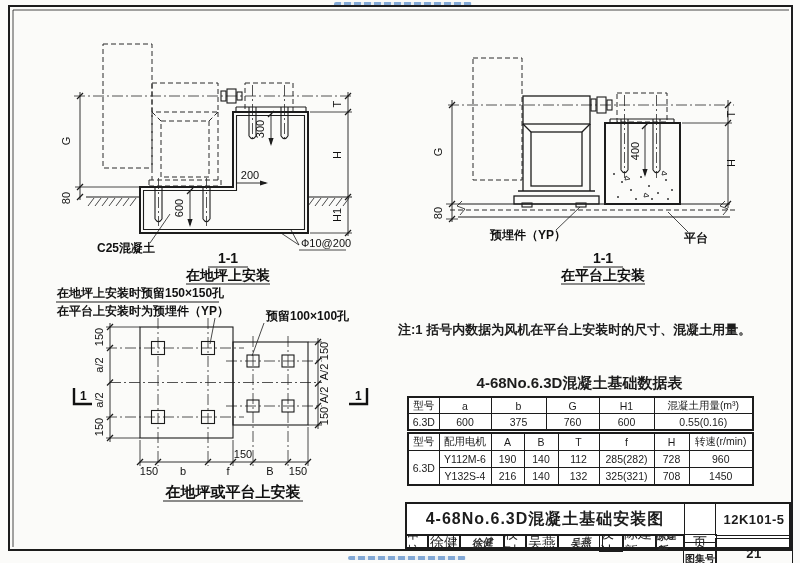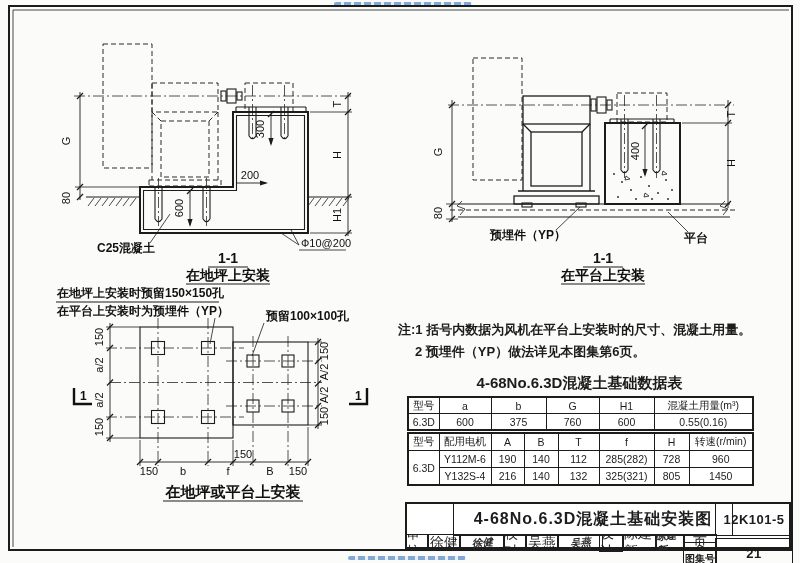--- a/index.html
+++ b/index.html
@@ -41,21 +41,21 @@
   .tbl-title{left:407px;top:374px;width:345px;text-align:center;font-size:15px;font-weight:700;}
   table{border-collapse:collapse;table-layout:fixed;position:absolute;background:#fff;}
   td{border:1px solid #1c1c1c;text-align:center;font-size:10.5px;padding:0;white-space:nowrap;overflow:hidden;height:15px;}
   .t1{left:407px;top:396px;width:345px;border:2px solid #1c1c1c;}
   .t2{left:407px;top:432px;width:345px;border:2px solid #1c1c1c;}
   .t2 td{height:16px;}
   
   .tb{left:405px;top:502px;width:386px;height:47px;border:2px solid #1c1c1c;background:#fff;box-sizing:border-box;}
   .tb .cell{position:absolute;box-sizing:border-box;border:1px solid #1c1c1c;
             display:flex;align-items:center;justify-content:center;overflow:hidden;}
-  .tb-title{font-size:16px;font-weight:700;letter-spacing:1px;margin-left:48px;}
+  .tb-title{font-size:16px;font-weight:700;letter-spacing:1px;}
   .tb-small{font-size:10px;font-weight:700;margin-top:40px;}
   .tb-no{font-size:13px;font-weight:700;letter-spacing:.5px;}
   .tb-name{font-size:14px;}
   .sig{font-size:10.5px;font-weight:700;font-style:italic;transform:rotate(-5deg);color:#2b2b2b;}
 </style>
 </head>
 <body>
 
 <div class="wm wm-top abs"></div>
 <div class="wm wm-bottom abs"></div>
@@ -333,21 +333,20 @@
 
     <g>
       <text class="cap2 mid" x="233" y="497">在地坪或平台上安装</text>
       <path class="s" d="M163,501 H303" stroke-width="1.4"></path>
     </g>
   </g>
 </svg>
 
 <div class="notes abs">
   <div class="l1">注:1 括号内数据为风机在平台上安装时的尺寸、混凝土用量。</div>
-  <div class="l2">2 预埋件（YP）做法详见本图集第6页。</div>
 </div>
 
 <div class="tbl-title abs">4-68No.6.3D混凝土基础数据表</div>
 
 <table class="t1">
   <colgroup>
       <col style="width:31px">
       <col style="width:52px">
       <col style="width:55px">
       <col style="width:53px">
@@ -405,21 +404,21 @@
     <td>285(282)</td>
     <td>728</td>
     <td>960</td>
   </tr>
   <tr>
     <td>Y132S-4</td>
     <td>216</td>
     <td>140</td>
     <td>132</td>
     <td>325(321)</td>
-    <td>805</td>
+    <td>708</td>
     <td>1450</td>
   </tr>
 </tbody>
   </table>
 
 <div class="tb abs">
   <div class="cell tb-title" style="left:-2px;top:-2px;width:280px;height:34px;">4-68No.6.3D混凝土基础安装图</div>
   <div class="cell tb-small" style="left:276px;top:-2px;width:34px;height:34px;">图集号</div>
   <div class="cell tb-no" style="left:308px;top:-2px;width:78px;height:34px;">12K101-5</div>
 

